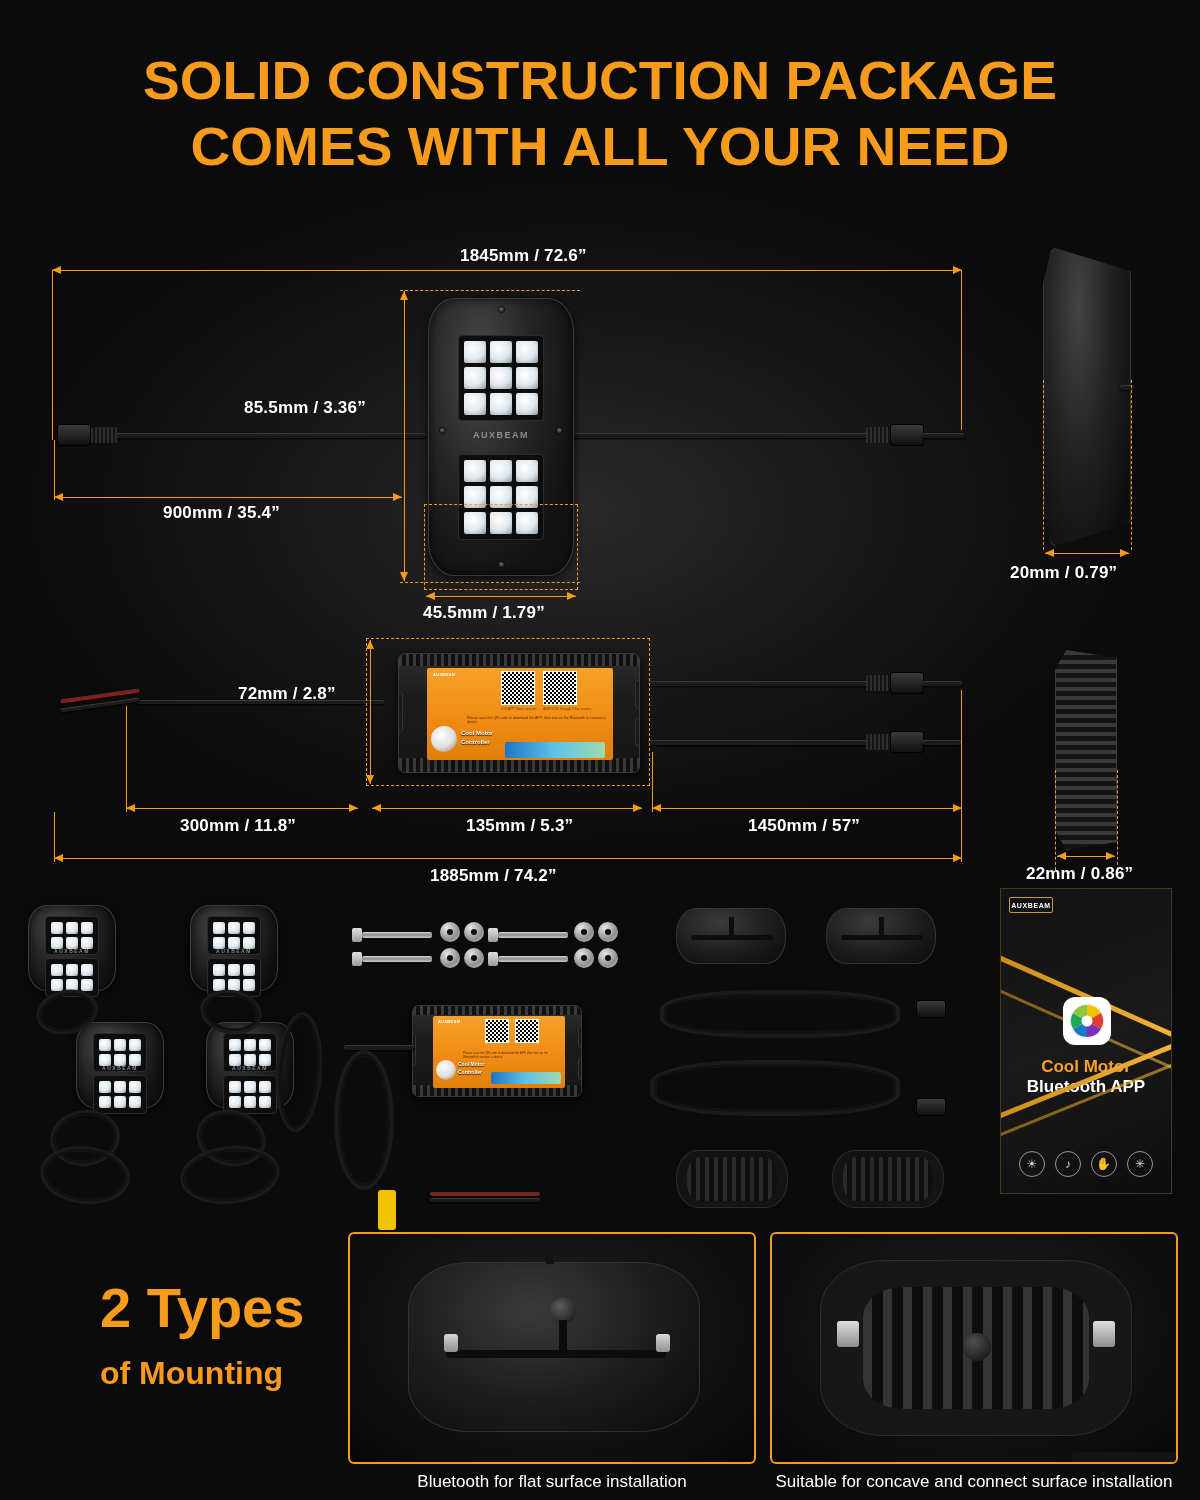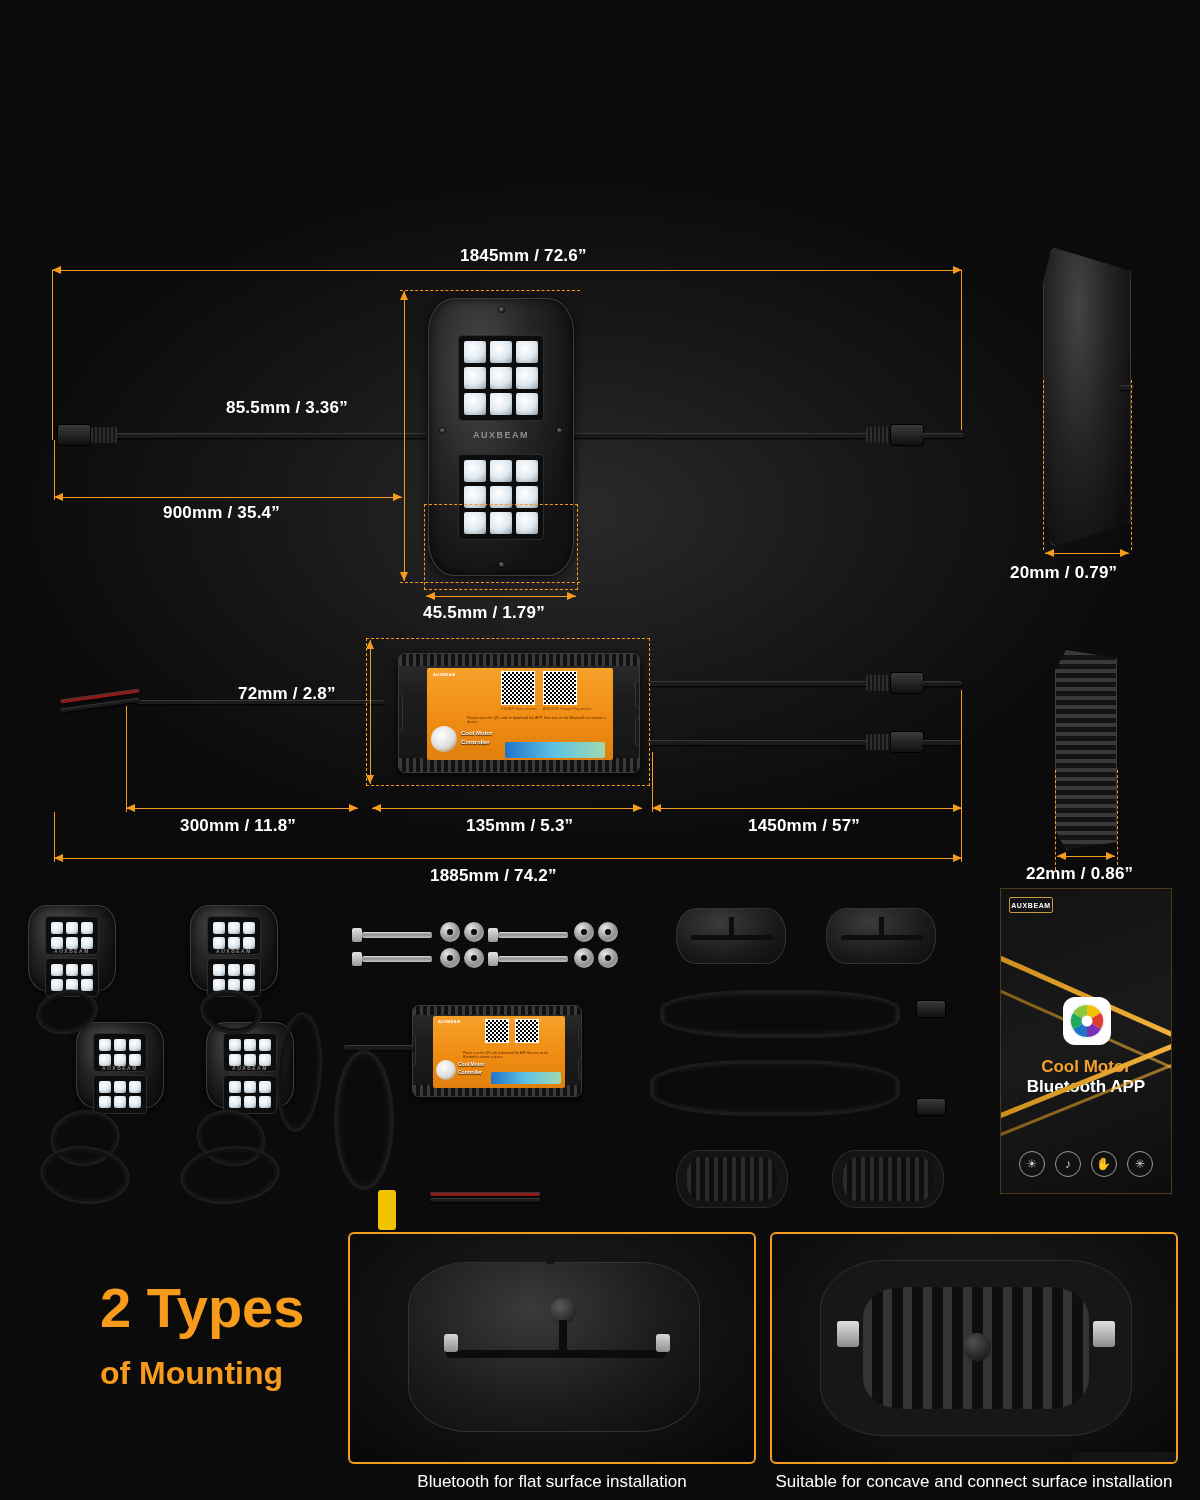--- a/index.html
+++ b/index.html
@@ -236,20 +236,24 @@
     border: 3px solid #1b1b1b;
     border-radius: 50%;
     box-shadow: inset 0 0 0 3px #111;
   }
 </style>
 </head>
 <body>
 
 <div class="page">
 
+  <div class="header">
+    <div class="line">SOLID CONSTRUCTION PACKAGE</div>
+    <div class="line">COMES WITH ALL YOUR NEED</div>
+  </div>
 
   <div class="arrow-h" style="left:52px; top:270px; width:910px;"></div>
   <div class="tick" style="left:52px; top:270px; width:1px; height:170px;"></div>
   <div class="tick" style="left:961px; top:270px; width:1px; height:160px;"></div>
   <div class="dim" style="left:428px; top:246px;margin-left:32px;">1845mm / 72.6”</div>
 
   <div class="cable" style="left:96px; top:433px; width:330px; height:5px;"></div>
   <div class="plug" style="left:57px; top:424px; width:34px; height:22px;"></div>
   <div class="plug-rib" style="left:91px; top:427px; width:26px; height:16px;"></div>
 
@@ -284,21 +288,21 @@
       <div class="led"></div>
         <div class="led"></div>
         <div class="led"></div>
     </div>
     <div class="screw" style="left:50%; bottom:7px; margin-left:-3.5px;"></div>
   </div>
 
   <div class="dashline-h" style="left:400px; top:290px; width:180px;"></div>
   <div class="dashline-h" style="left:400px; top:582px; width:180px;"></div>
   <div class="arrow-v" style="left:404px; top:291px; height:290px;"></div>
-  <div class="dim" style="left:226px; top:398px;">85.5mm / 3.36”</div>
+  <div class="dim" style="left:244px; top:398px;">85.5mm / 3.36”</div>
   <div class="arrow-h" style="left:404px; top:418px; width:22px; opacity:0;"></div>
 
   <div class="arrow-h" style="left:54px; top:497px; width:348px;"></div>
   <div class="dim" style="left:163px; top:503px;">900mm / 35.4”</div>
   <div class="tick" style="left:54px; top:440px; width:1px; height:60px;"></div>
 
   <div class="dashbox" style="left:424px; top:504px; width:154px; height:86px;"></div>
   <div class="arrow-h" style="left:426px; top:596px; width:150px;"></div>
   <div class="dim" style="left:423px; top:603px;">45.5mm / 1.79”</div>
 

